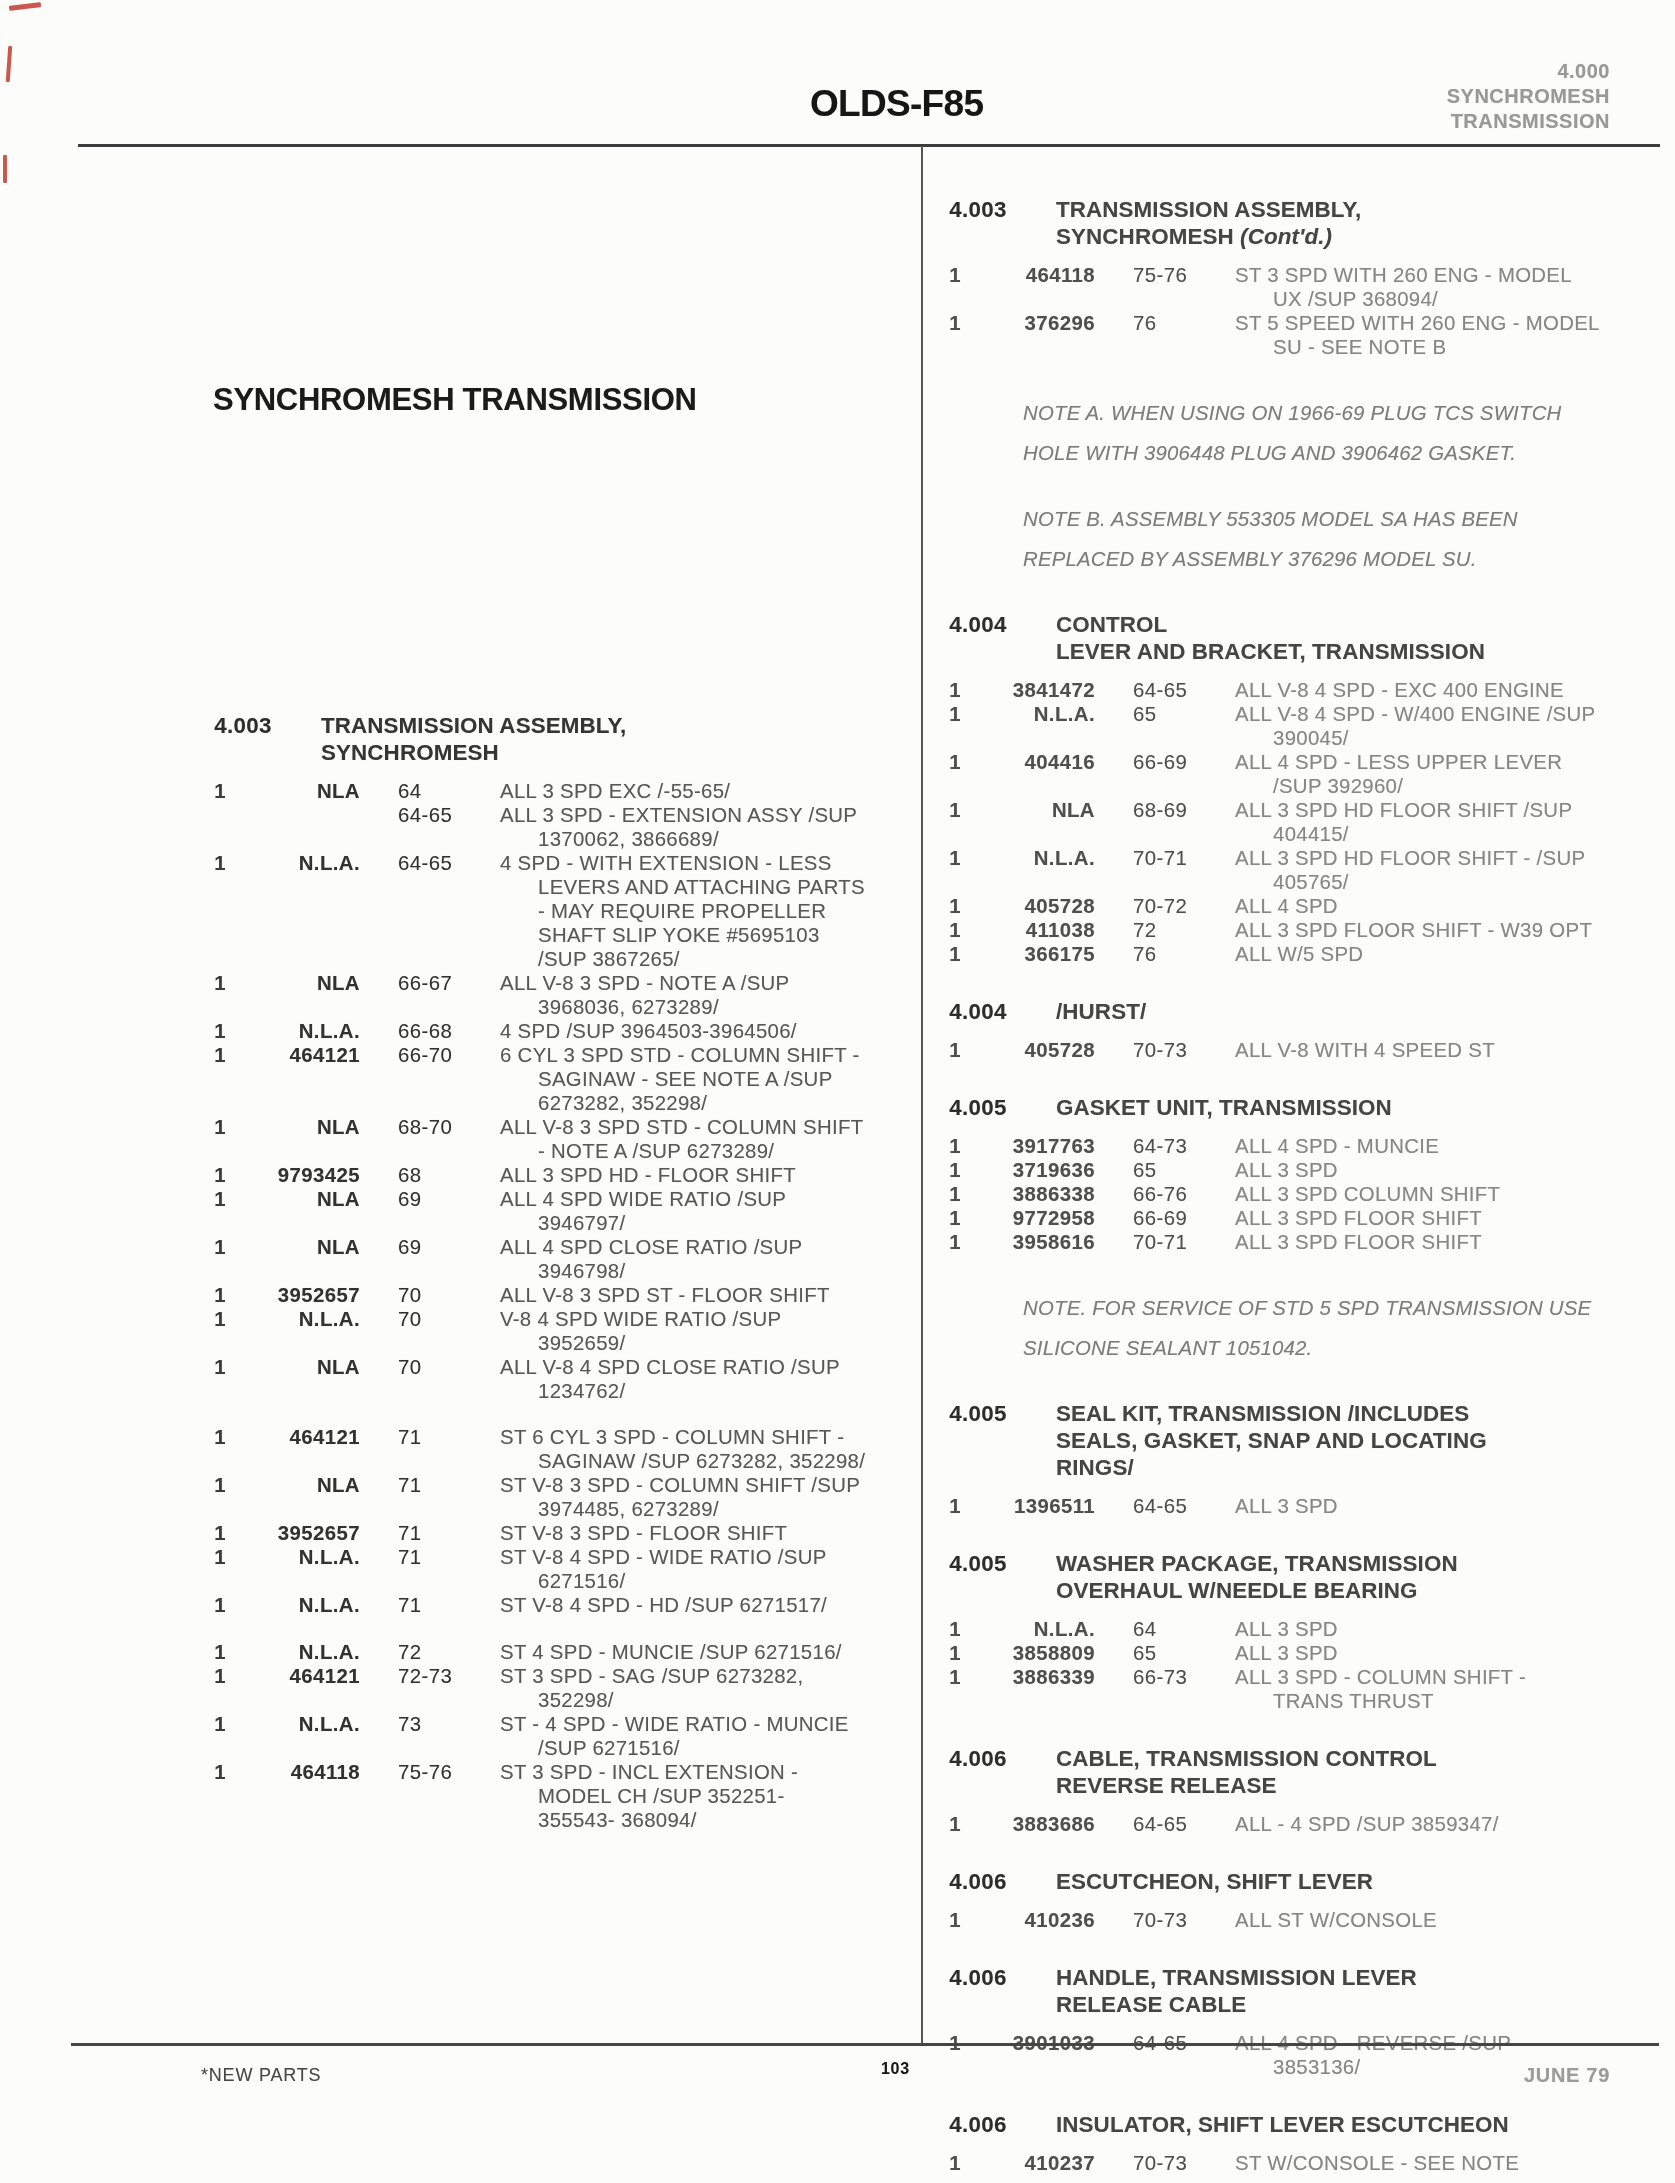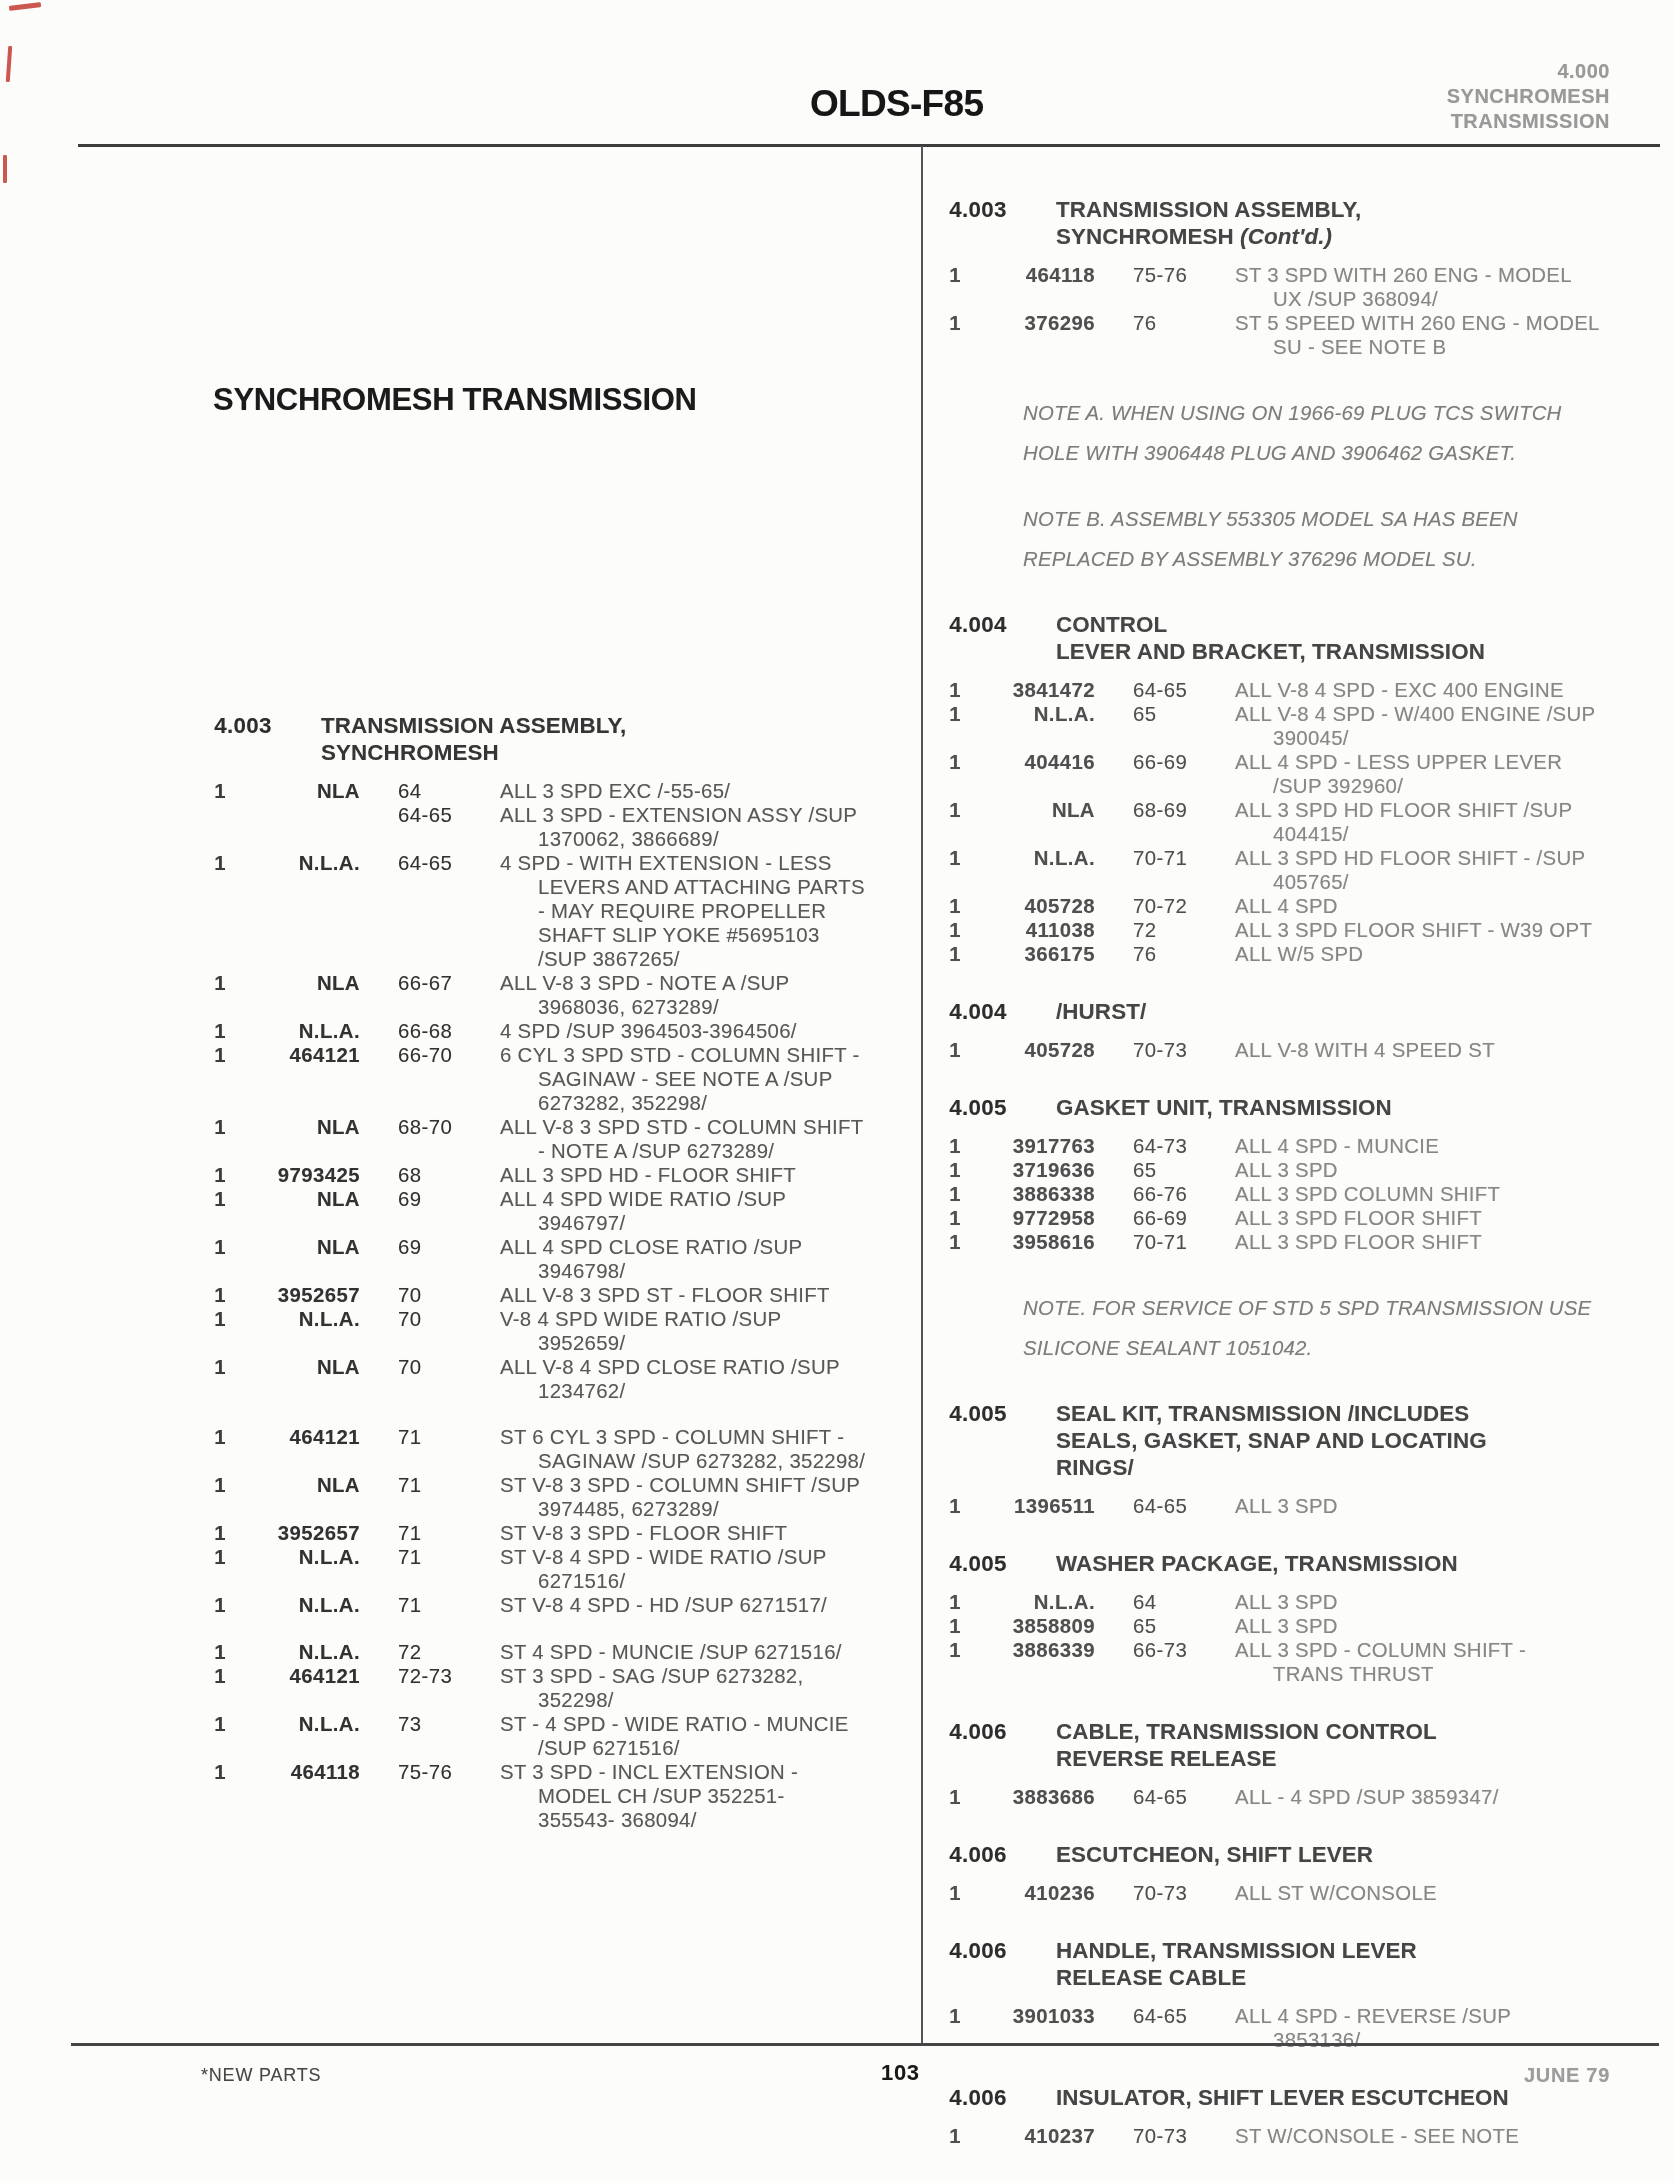--- a/index.html
+++ b/index.html
@@ -45,21 +45,21 @@
   .desc{padding-left:79px;text-indent:-38px;color:#585858;letter-spacing:0.3px;}
   #col-right .desc{color:#878787;}
   #col-right .qty,#col-right .part,#col-right .years{color:#4f4f4f;}
   
   .note{font-style:italic;font-size:20.4px;line-height:40px;color:#7d7d7d;
      margin:26px 0 6.6px 79px;max-width:579px;letter-spacing:0.2px;}
   .rows + .note{margin-top:34px;}
   
   .foot-rule{position:absolute;left:71px;right:17px;top:2043px;height:2.6px;background:#454545;}
   .fp-left{position:absolute;left:201px;top:2065px;font-size:18px;color:#474747;letter-spacing:0.8px;}
-  .fp-center{position:absolute;left:881px;top:2060px;font-size:22px;font-weight:700;color:#181818;letter-spacing:0.7px;text-align:center;}
+  .fp-center{position:absolute;left:881px;top:2060px;font-size:16px;font-weight:700;color:#181818;letter-spacing:0.7px;text-align:center;}
   .fp-right{position:absolute;right:66px;top:2064px;font-size:20px;font-weight:700;color:#9c9c9c;letter-spacing:0.7px;}
 </style>
 </head>
 <body>
 
 <div id="page">
   <div class="regmark rm1"></div>
   <div class="regmark rm2"></div>
   <div class="regmark rm3"></div>
 
@@ -380,20 +380,21 @@
               <span class="years">64-65</span>
               <span class="desc">ALL 3 SPD</span>
             </div>
           </div>
         </section>
         <section class="psec">
           <div class="sec-head">
             <span class="sec-num">4.005</span>
             <span class="sec-title">
               <div class="title-line">WASHER PACKAGE, TRANSMISSION</div>
+              <div class="title-line">OVERHAUL W/NEEDLE BEARING</div>
             </span>
           </div>
           <div class="rows">
             <div class="row">
               <span class="qty">1</span>
               <span class="part">N.L.A.</span>
               <span class="years">64</span>
               <span class="desc">ALL 3 SPD</span>
             </div>
             <div class="row">

